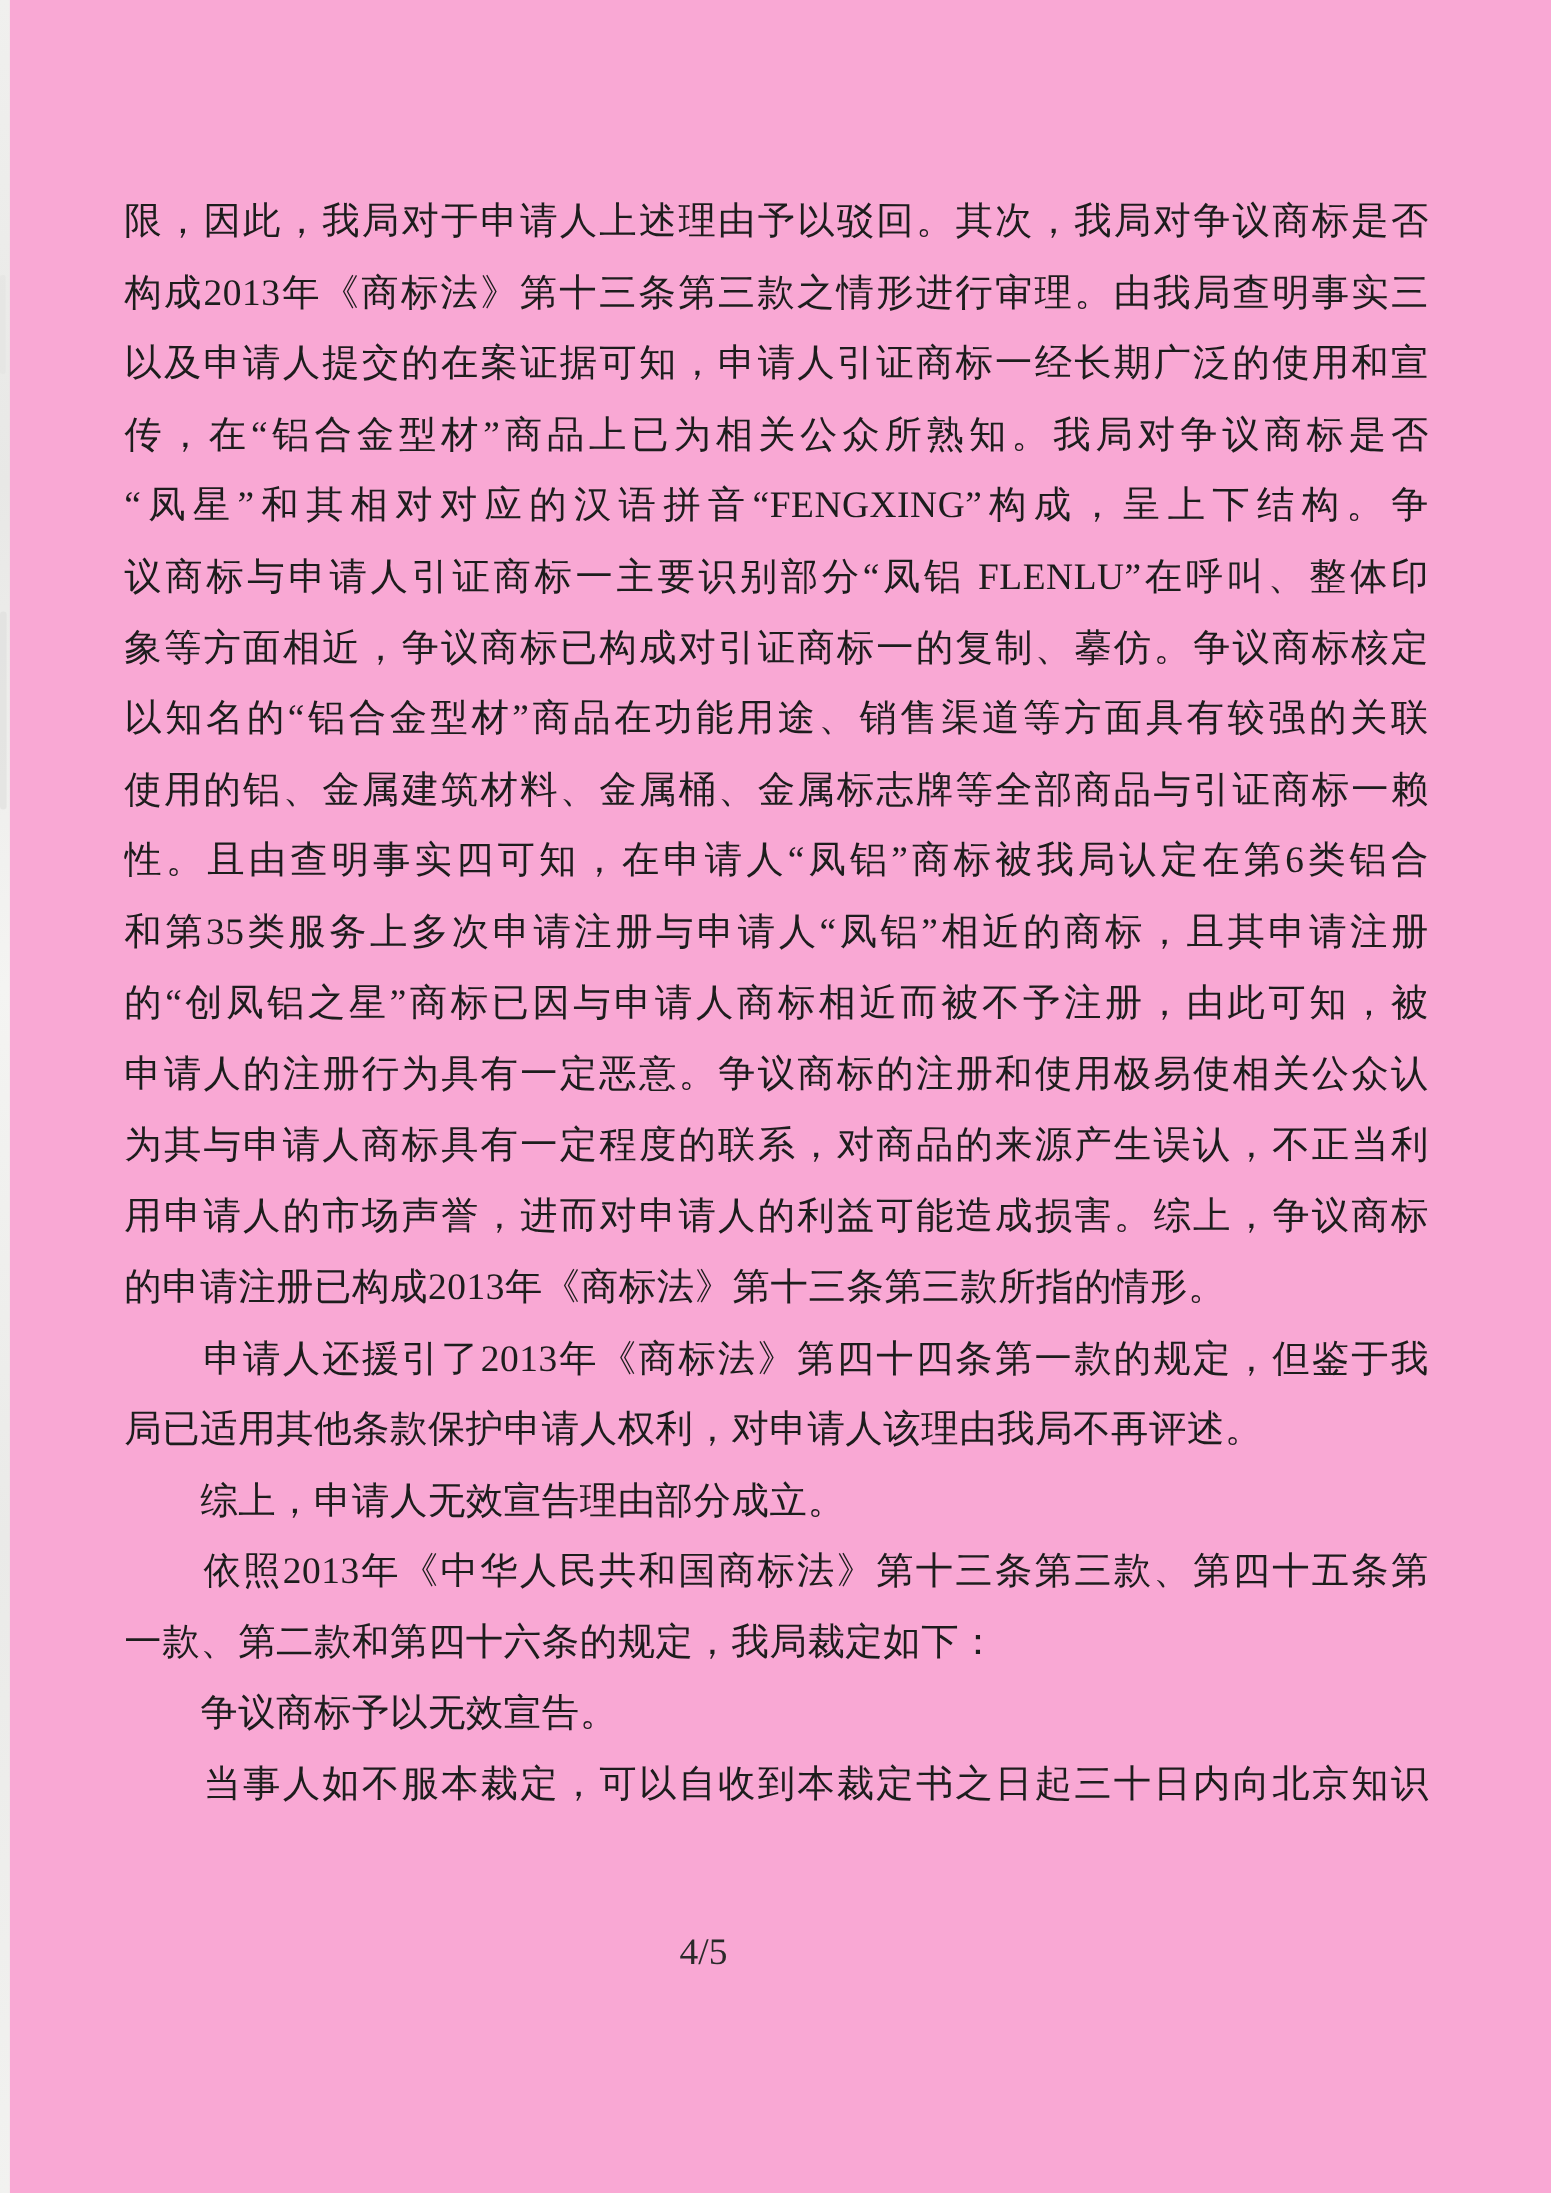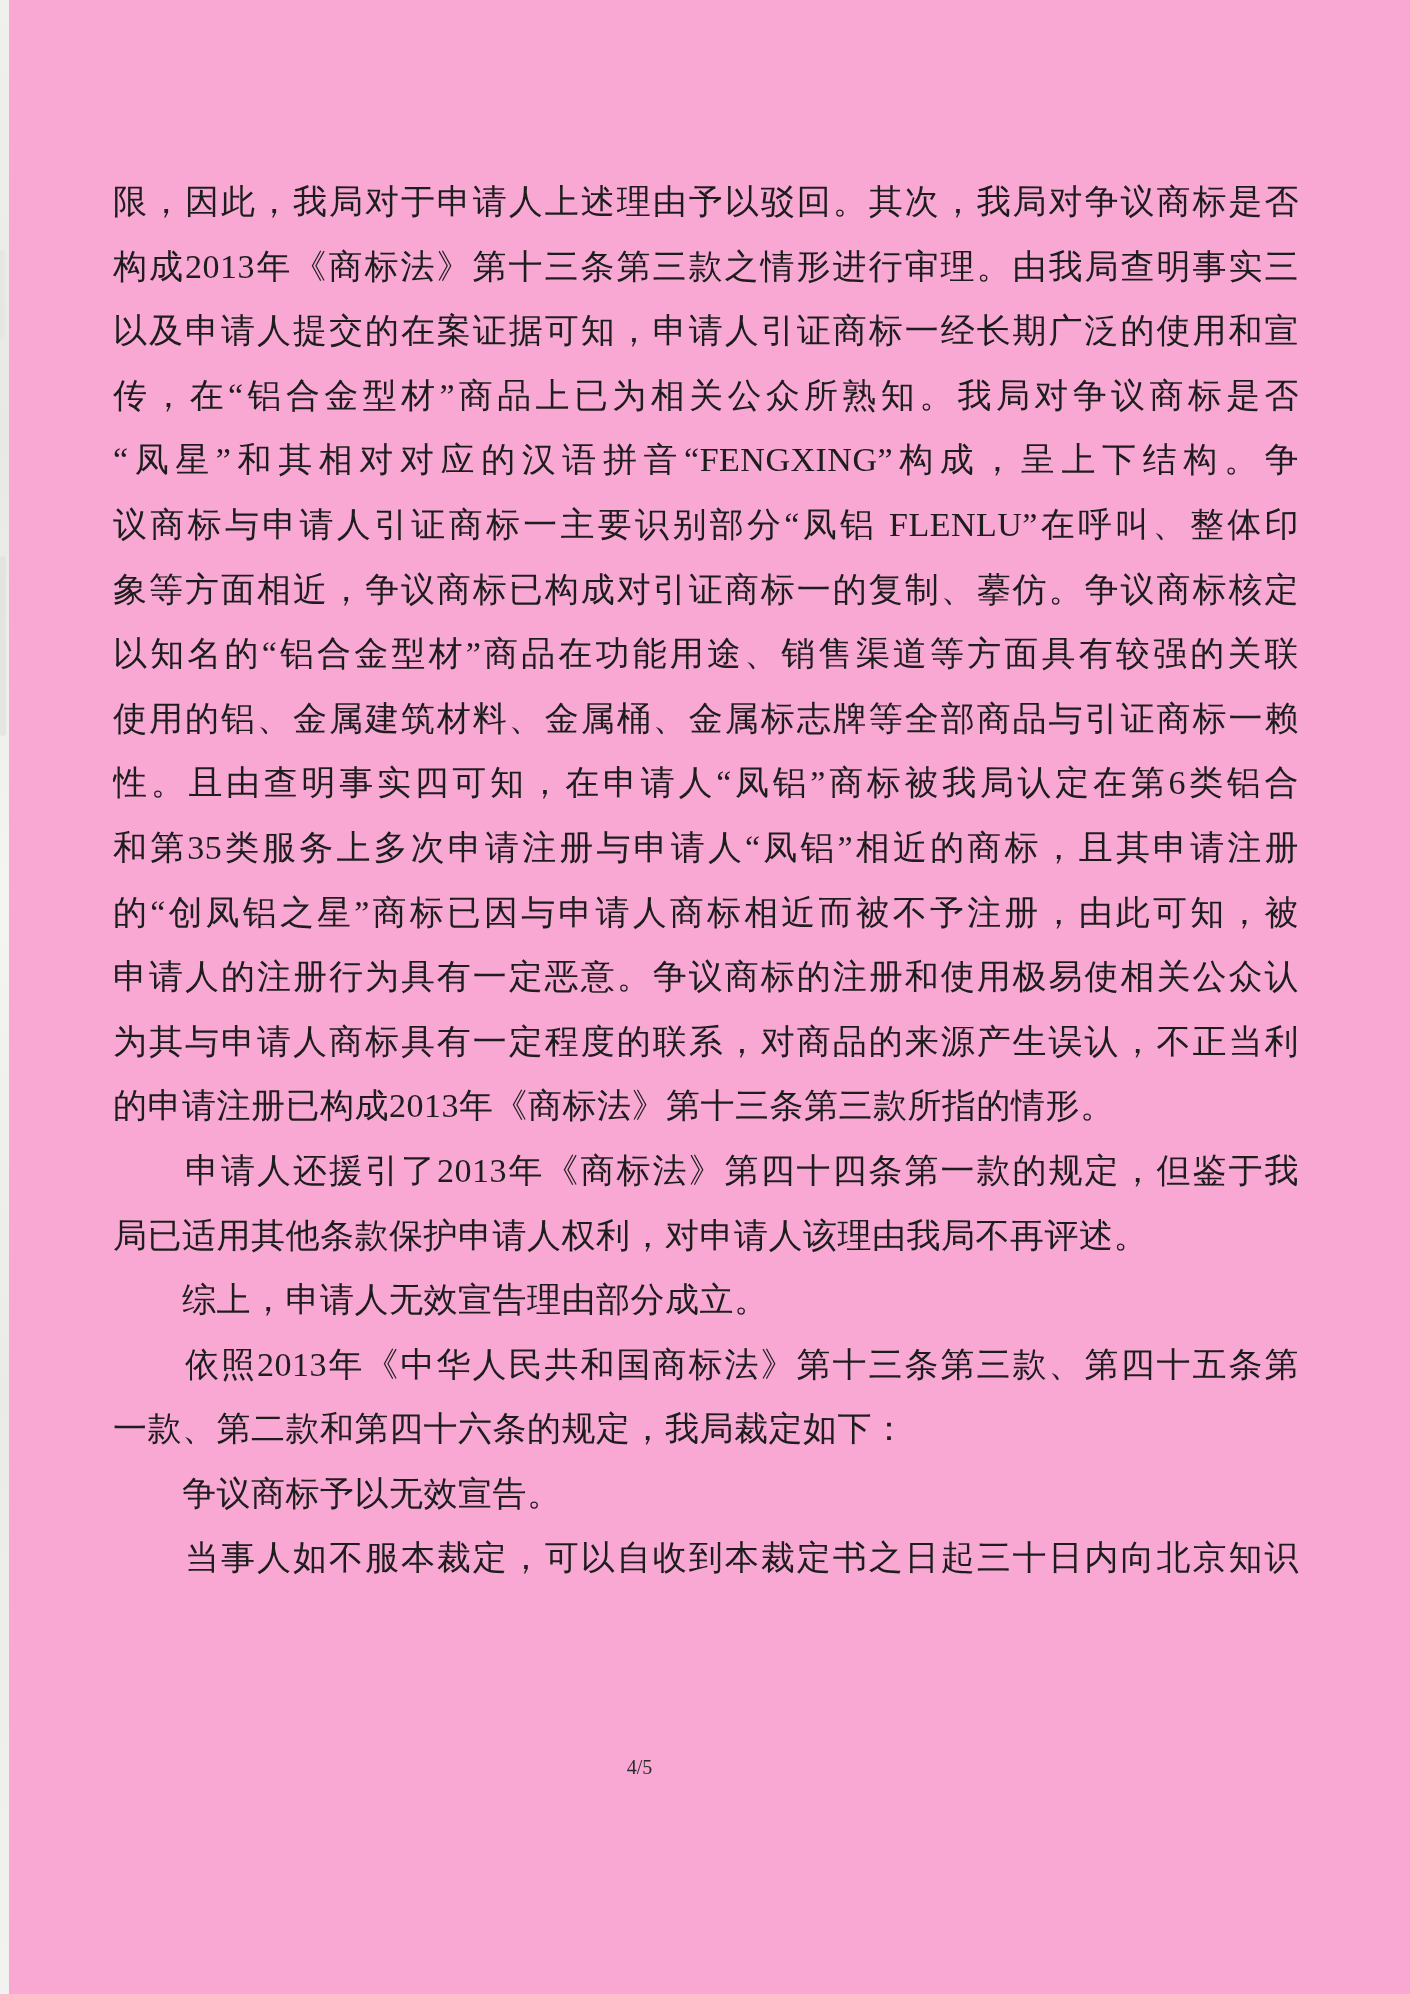--- a/index.html
+++ b/index.html
@@ -42,21 +42,21 @@
   }
   .line.end{
     text-align-last:left;
   }
   .footer{
     position:absolute;
     top:1756px;
     left:0;
     width:1279px;
     text-align:center;
-    font-size:20px;
+    font-size:34px;
     color:#2a2a2a;
     font-family:Liberation Serif, serif;
   }
 </style>
 </head>
 <body>
 
 <div class="page">
   <div class="edge-strip"></div>
   <div class="edge-smudge"></div>
@@ -70,20 +70,21 @@
     <div class="line">“凤星”和其相对对应的汉语拼音“FENGXING”构成，呈上下结构。争</div>
     <div class="line">议商标与申请人引证商标一主要识别部分“凤铝 FLENLU”在呼叫、整体印</div>
     <div class="line">象等方面相近，争议商标已构成对引证商标一的复制、摹仿。争议商标核定</div>
     <div class="line">以知名的“铝合金型材”商品在功能用途、销售渠道等方面具有较强的关联</div>
     <div class="line">使用的铝、金属建筑材料、金属桶、金属标志牌等全部商品与引证商标一赖</div>
     <div class="line">性。且由查明事实四可知，在申请人“凤铝”商标被我局认定在第6类铝合</div>
     <div class="line">和第35类服务上多次申请注册与申请人“凤铝”相近的商标，且其申请注册</div>
     <div class="line">的“创凤铝之星”商标已因与申请人商标相近而被不予注册，由此可知，被</div>
     <div class="line">申请人的注册行为具有一定恶意。争议商标的注册和使用极易使相关公众认</div>
     <div class="line">为其与申请人商标具有一定程度的联系，对商品的来源产生误认，不正当利</div>
+    <div class="line">用申请人的市场声誉，进而对申请人的利益可能造成损害。综上，争议商标</div>
     <div class="line end">的申请注册已构成2013年《商标法》第十三条第三款所指的情形。</div>
     <div class="line">　　申请人还援引了2013年《商标法》第四十四条第一款的规定，但鉴于我</div>
     <div class="line end">局已适用其他条款保护申请人权利，对申请人该理由我局不再评述。</div>
     <div class="line end">　　综上，申请人无效宣告理由部分成立。</div>
     <div class="line">　　依照2013年《中华人民共和国商标法》第十三条第三款、第四十五条第</div>
     <div class="line end">一款、第二款和第四十六条的规定，我局裁定如下：</div>
     <div class="line end">　　争议商标予以无效宣告。</div>
     <div class="line">　　当事人如不服本裁定，可以自收到本裁定书之日起三十日内向北京知识</div>
   </div>
 

